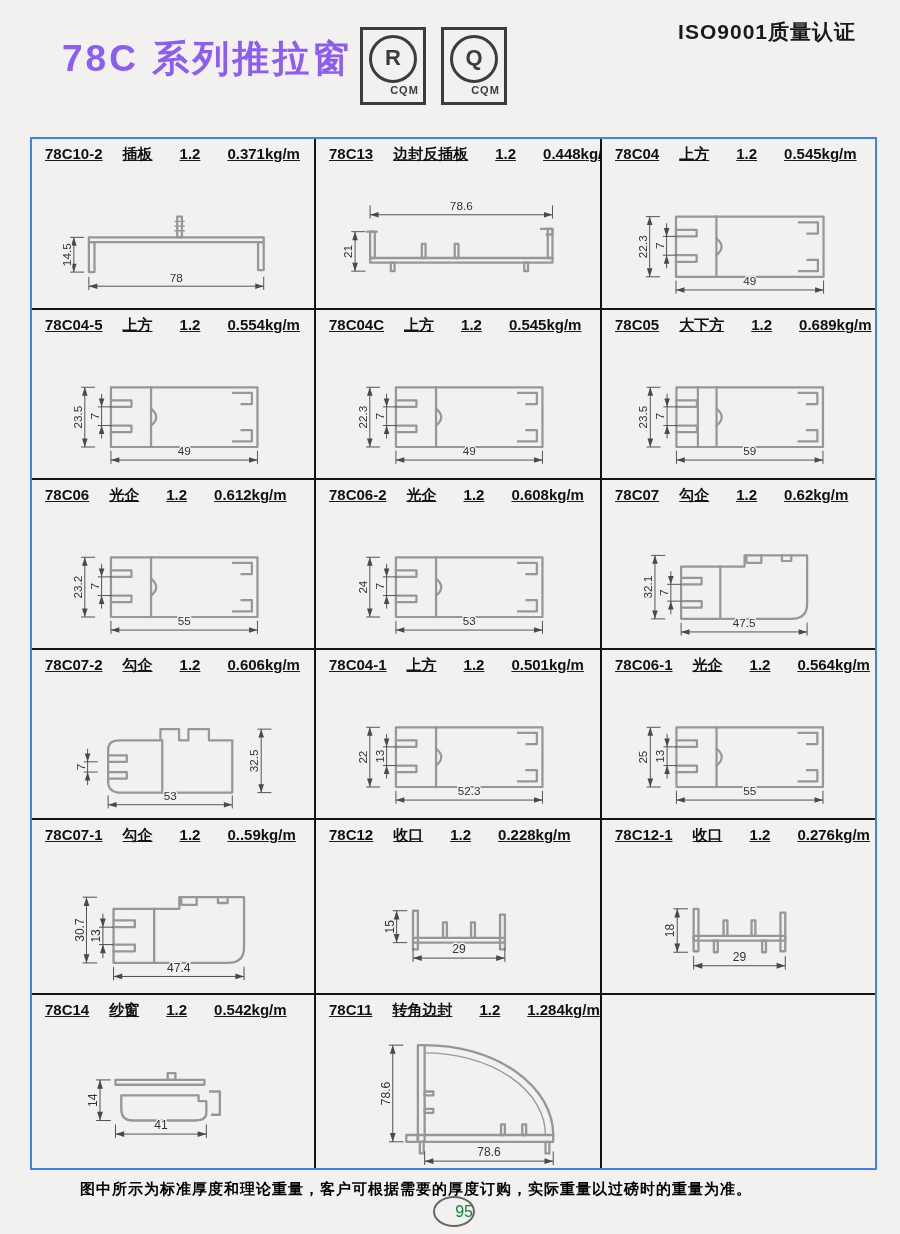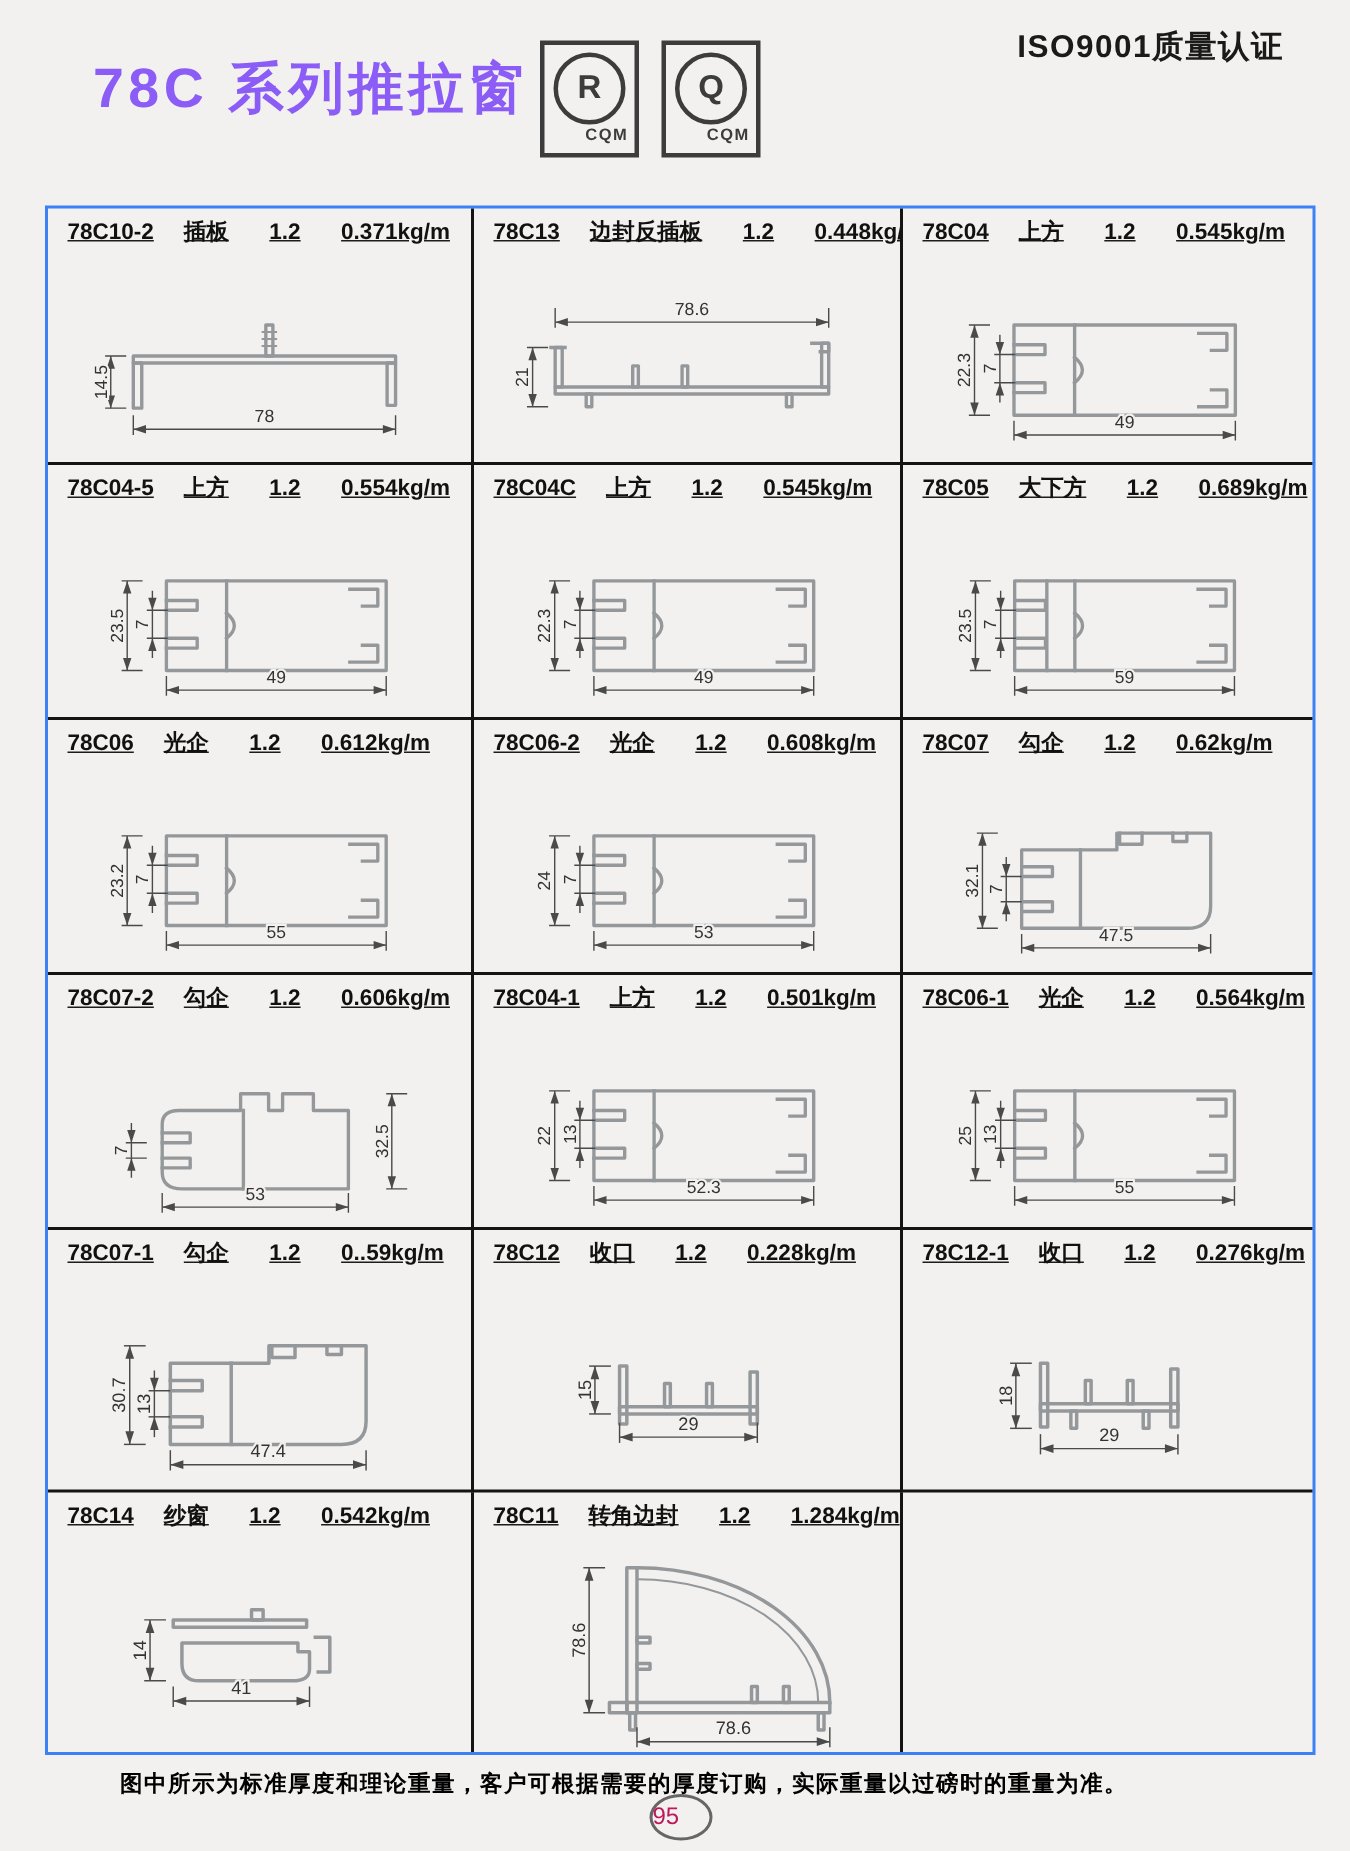--- a/index.html
+++ b/index.html
@@ -61,21 +61,21 @@
   .t{fill:#333;font-size:12.5px;font-family:"Liberation Sans","DejaVu Sans",sans-serif;
      paint-order:stroke;stroke:#f2f1ef;stroke-width:3px;}
   
   .footnote{
     position:absolute;left:40px;top:1180px;
     font-size:15px;color:#000000;letter-spacing:1px;font-weight:600;margin-left:40px;
   }
   .pagenum{
     position:absolute;left:433px;top:1196px;width:38px;height:27px;
     border:2px solid #666;border-radius:50%;
-    text-align:left;line-height:27px;font-size:16px;color:#be185d;background:transparent;
+    text-align:right;line-height:27px;font-size:16px;color:#15803d;background:transparent;
   }
 </style>
 </head>
 <body>
 
 <div class="page-title">78C 系列推拉窗</div>
 
 <div class="logo-box first">
   <div class="logo-circle">R</div>
   <div class="logo-sub">CQM</div>

